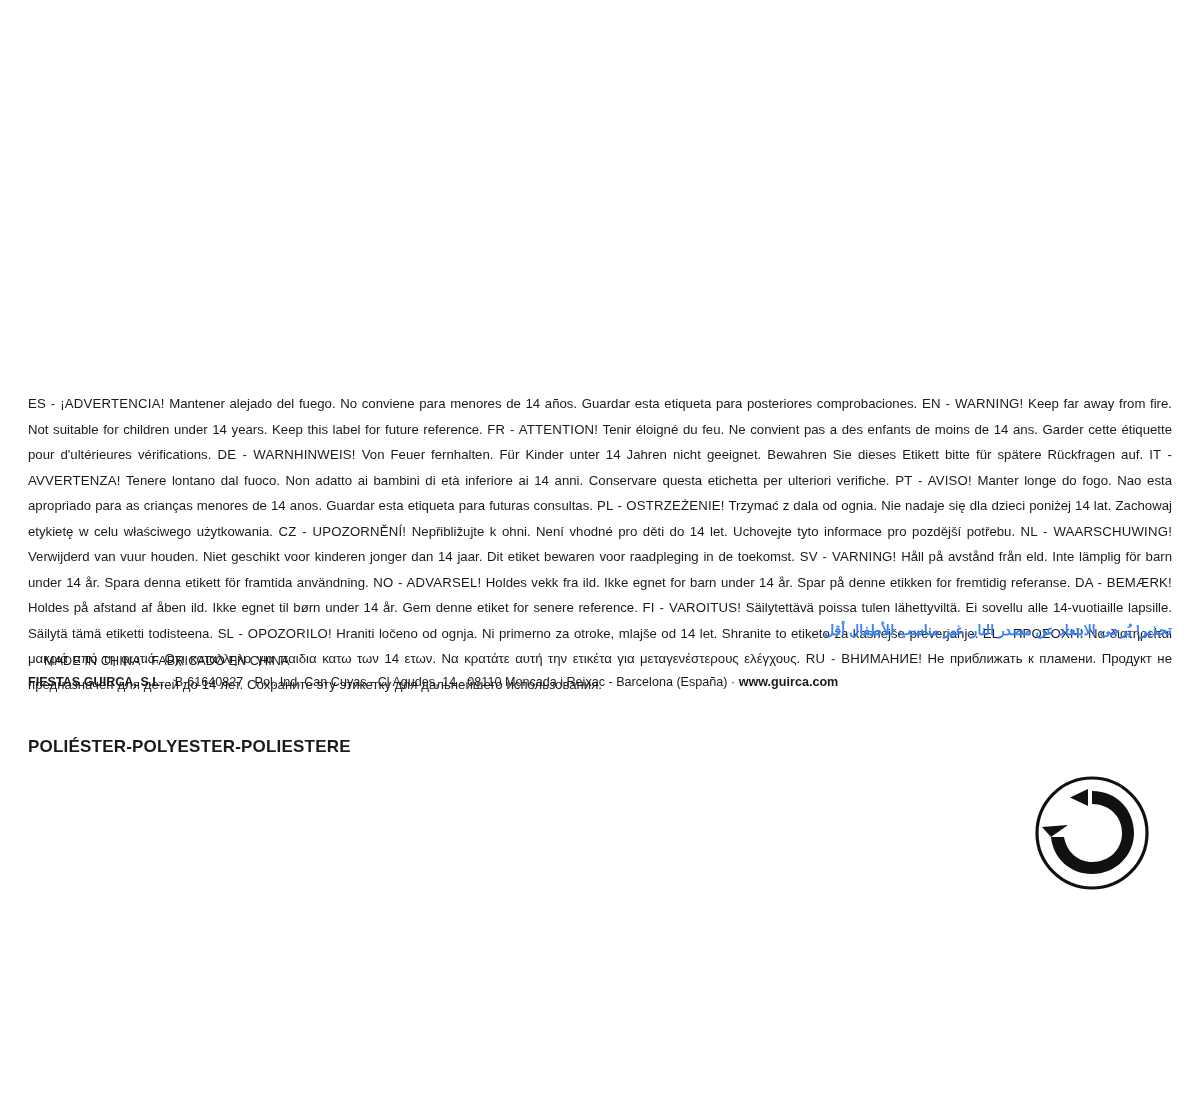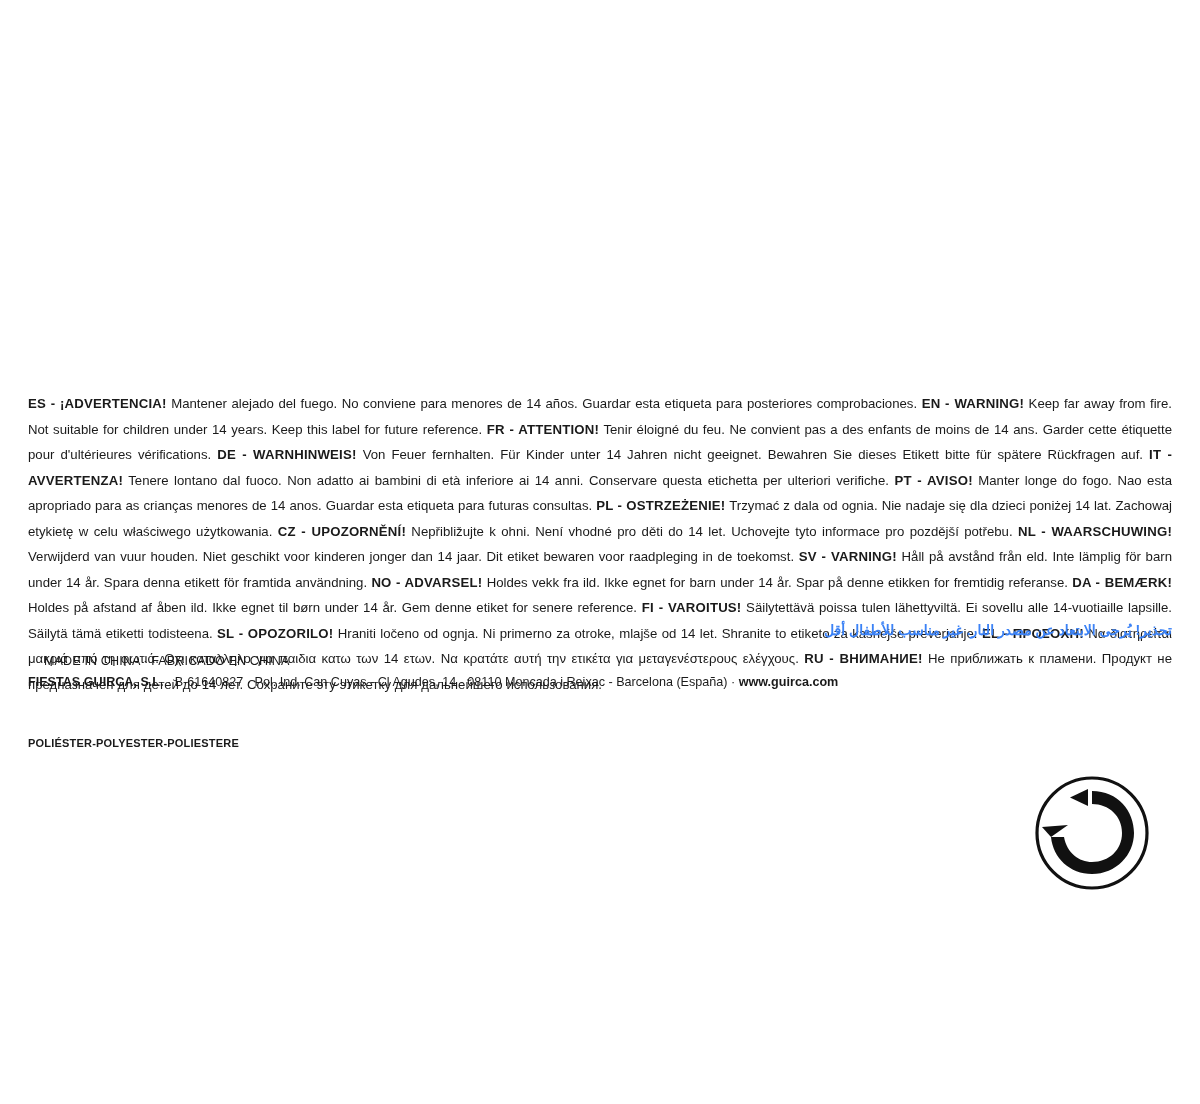--- a/index.html
+++ b/index.html
@@ -35,21 +35,21 @@
 
   .warnings-text {
     font-size: 13.2px;
     line-height: 25.5px;
     text-align: justify;
     color: #1a1a1a;
     word-spacing: 0.2px;
   }
 
   .warnings-text b {
-    font-weight: bold;
+    font-weight: normal;
     letter-spacing: 0.2px;
     margin-top: 16px;
   }
 
   
   .arabic-block {
     position: absolute;
     left: 28px;
     top: 618px;
     width: 1144px;
@@ -89,21 +89,21 @@
   }
   .company-line .website {
     font-weight: bold;
   }
 
   
   .material-line {
     position: absolute;
     left: 28px;
     top: 737px;
-    font-size: 11px;
+    font-size: 17px;
     font-weight: bold;
     letter-spacing: 0.2px;
     color: #1a1a1a;
   }
 
   
   .recycle-symbol {
     position: absolute;
     left: 1034px;
     top: 775px;

